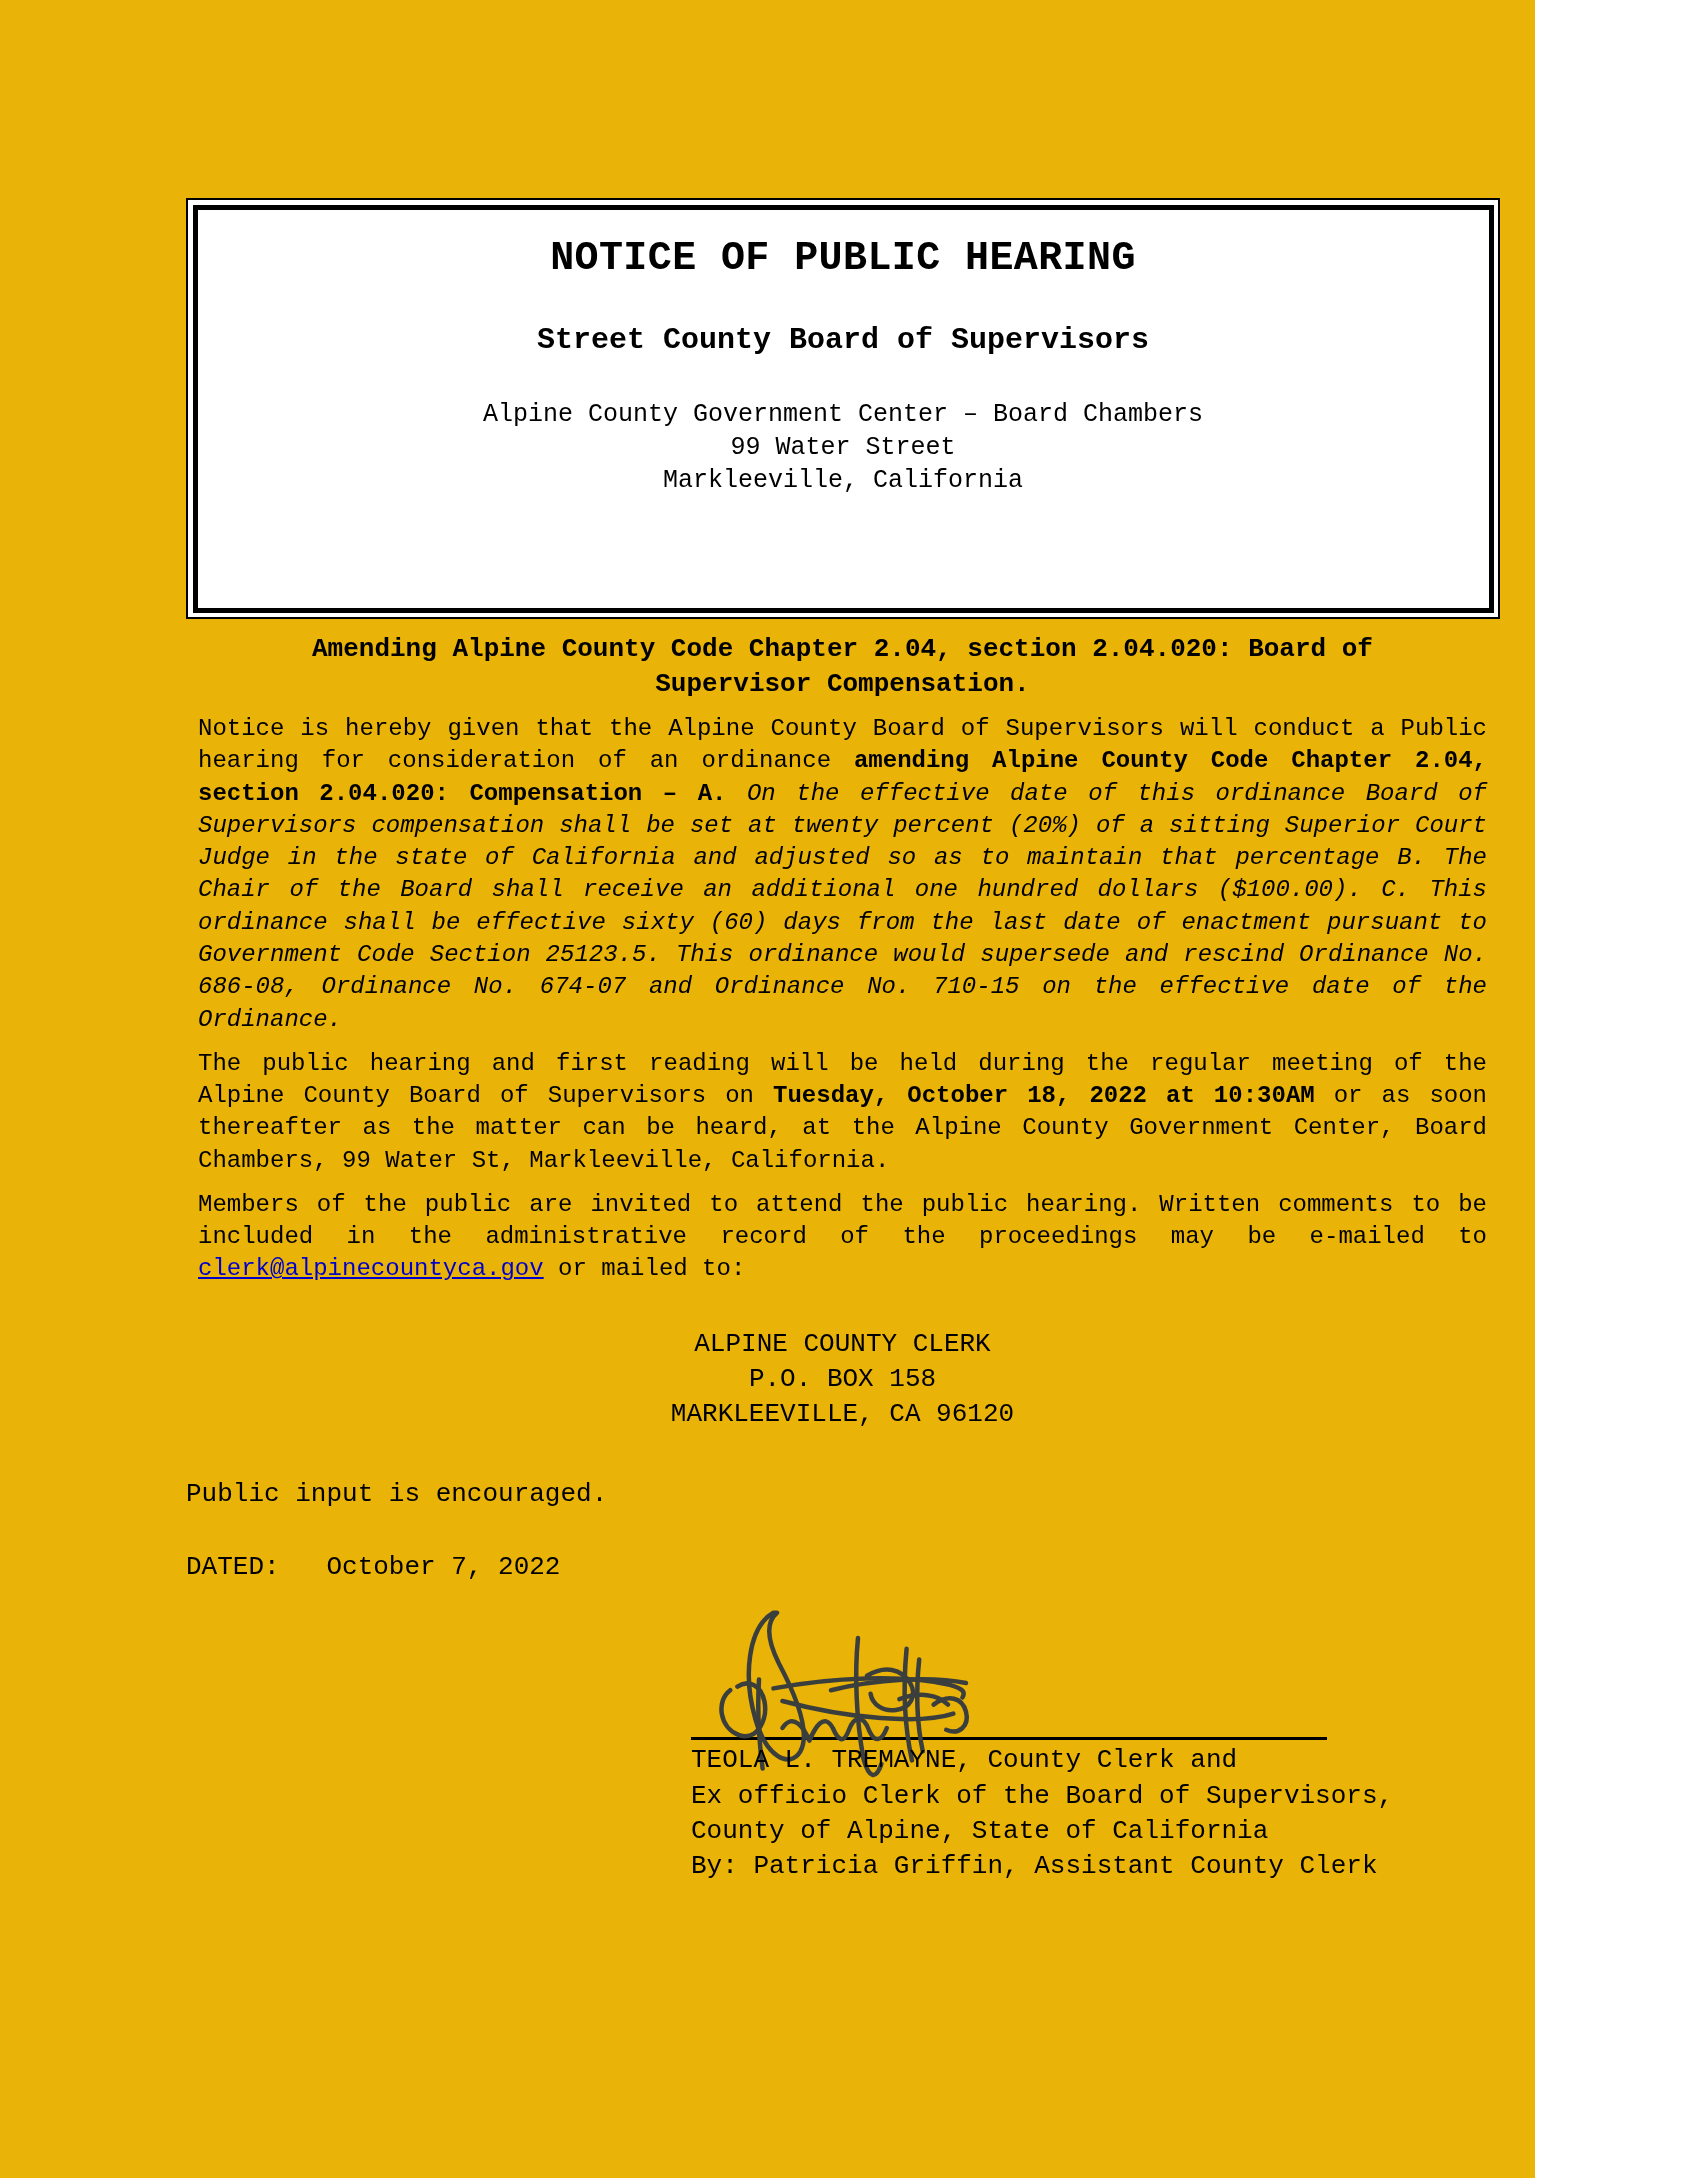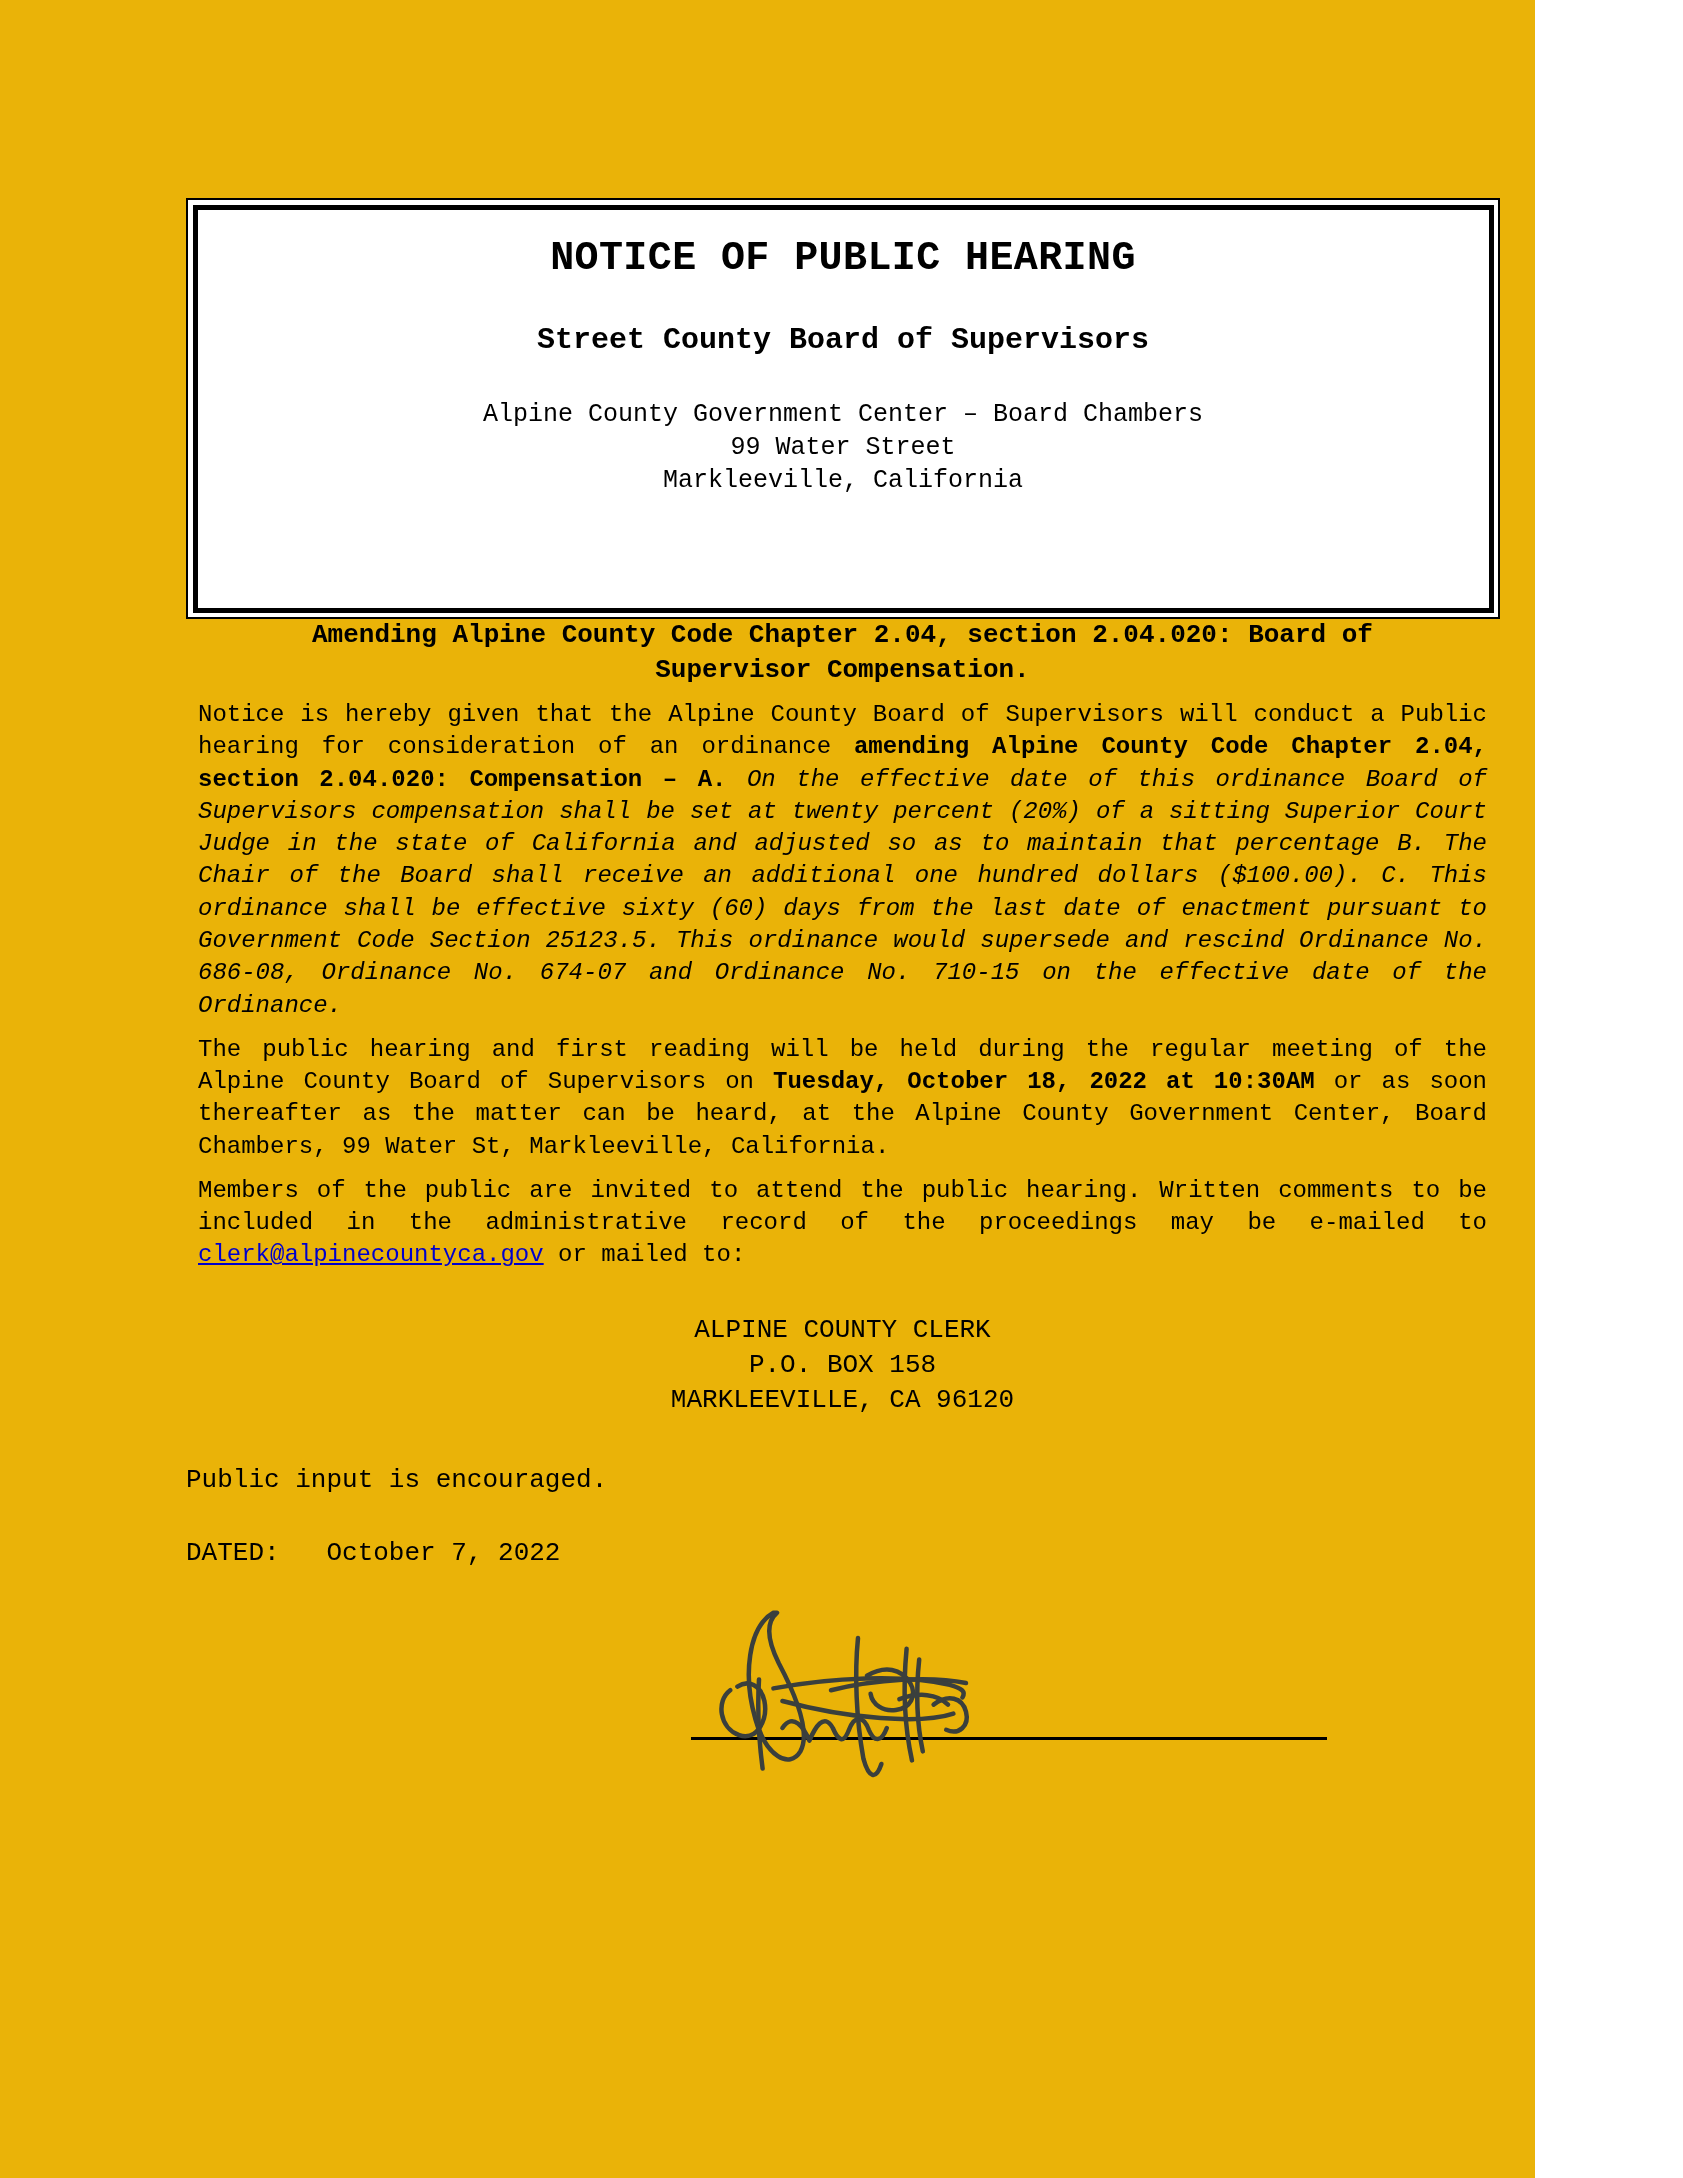--- a/index.html
+++ b/index.html
@@ -81,21 +81,21 @@
     margin-top: 41px;
     text-align: center;
     line-height: 1.32;
   }
   .box-venue div { white-space: nowrap; }
 
   
   .content {
     position: absolute;
     left: 186px;
-    top: 618px;
+    top: 632px;
     width: 1313px;
   }
 
   .doc-heading {
     font-size: 26px;
     font-weight: bold;
     text-align: center;
     line-height: 1.33;
     padding: 0 65px;
     box-sizing: border-box;
@@ -244,17 +244,23 @@
         <path d="M248 74 C244 112 246 148 252 176"></path>
         <path d="M226 118 C248 110 268 112 280 124"></path>
         <path d="M264 124 C280 112 296 116 300 132 C304 148 292 158 278 152"></path>
         <path d="M86 106 C150 94 230 90 282 102 C296 106 300 110 296 116"></path>
         <path d="M96 120 C170 140 250 146 286 134"></path>
       </svg>
     </div>
 
     <div class="signature-rule"></div>
 
+    <div class="signature-block">
+      <div>TEOLA L. TREMAYNE, County Clerk and</div>
+      <div>Ex officio Clerk of the Board of Supervisors,</div>
+      <div>County of Alpine, State of California</div>
+      <div>By: Patricia Griffin, Assistant County Clerk</div>
+    </div>
 
   </div>
 
 </div>
 
 
 </body></html>

